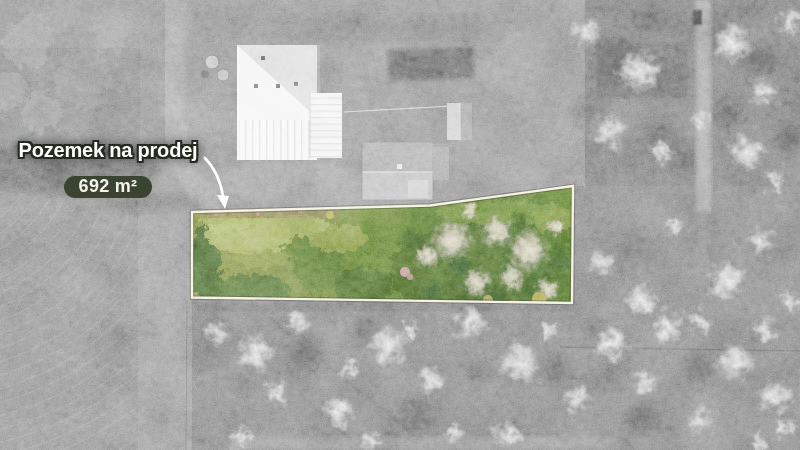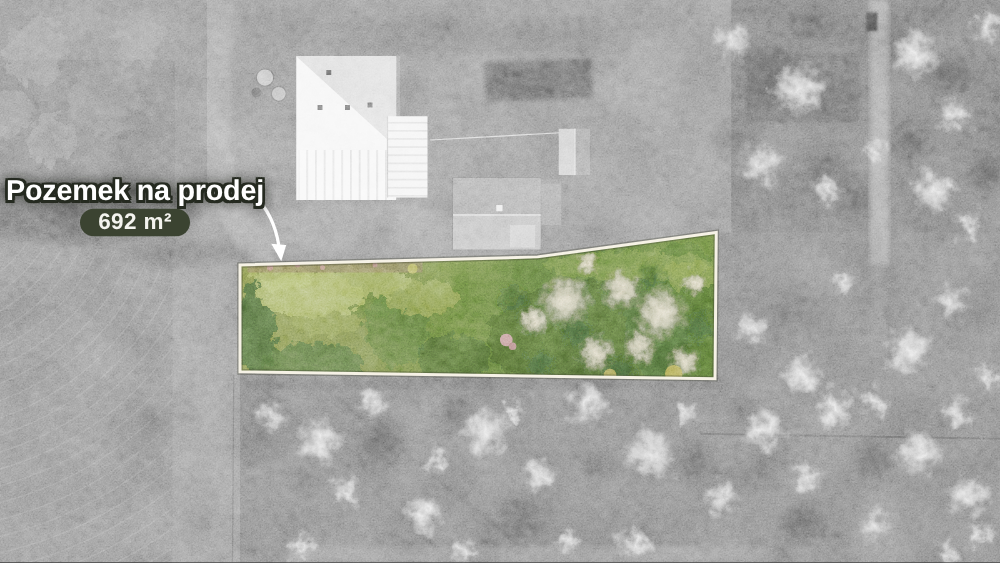--- a/index.html
+++ b/index.html
@@ -4,28 +4,28 @@
 <style>
   html,body{margin:0;padding:0;background:#1a1a1a;}
   .stage{position:relative;width:800px;height:450px;overflow:hidden;background:#6a6a6a;
          font-family:"Liberation Sans",sans-serif;}
   svg.scene{position:absolute;left:0;top:0;display:block;}
   .grain-soft{mix-blend-mode:soft-light;}
   .grain-ov{mix-blend-mode:overlay;}
   .outline-main{stroke:var(--parcel-outline,#f6f2e6);}
   .label{position:absolute;left:1px;top:139px;width:214px;text-align:center;
          color:var(--title-text,#ffffff);pointer-events:none;}
-  .label-title{display:inline-block;font-size:23px;font-weight:700;letter-spacing:-0.2px;line-height:1.15;
+  .label-title{display:inline-block;font-size:20px;font-weight:700;letter-spacing:-0.2px;line-height:1.15;
     text-shadow:
       -2px -2px 0 var(--title-outline,#252a20), 2px -2px 0 var(--title-outline,#252a20),
       -2px  2px 0 var(--title-outline,#252a20), 2px  2px 0 var(--title-outline,#252a20),
       -2px  0   0 var(--title-outline,#252a20), 2px  0   0 var(--title-outline,#252a20),
        0   -2px 0 var(--title-outline,#252a20), 0    2px 0 var(--title-outline,#252a20),
        0 0 9px rgba(18,22,14,.95), 0 0 14px rgba(18,22,14,.6);}
-  .label-pill{display:inline-block;margin-top:2px;background:var(--pill-bg,#3b4331);
+  .label-pill{display:inline-block;margin-top:14px;background:var(--pill-bg,#3b4331);
     color:var(--pill-text,#f4f4ef);font-size:18px;font-weight:700;line-height:21px;
     padding:0 15px 1px;border-radius:12px;letter-spacing:.3px;}
 </style>
 </head>
 <body>
 
 <div class="stage">
 
 <svg class="scene" width="800" height="450" viewBox="0 0 800 450" xmlns="http://www.w3.org/2000/svg">
 <defs>

